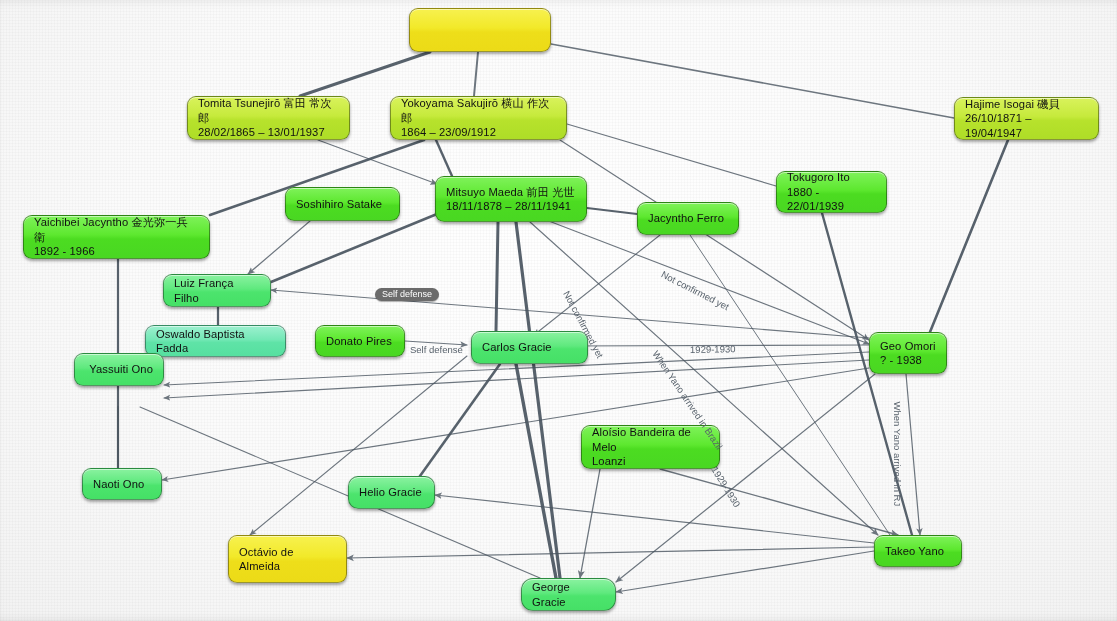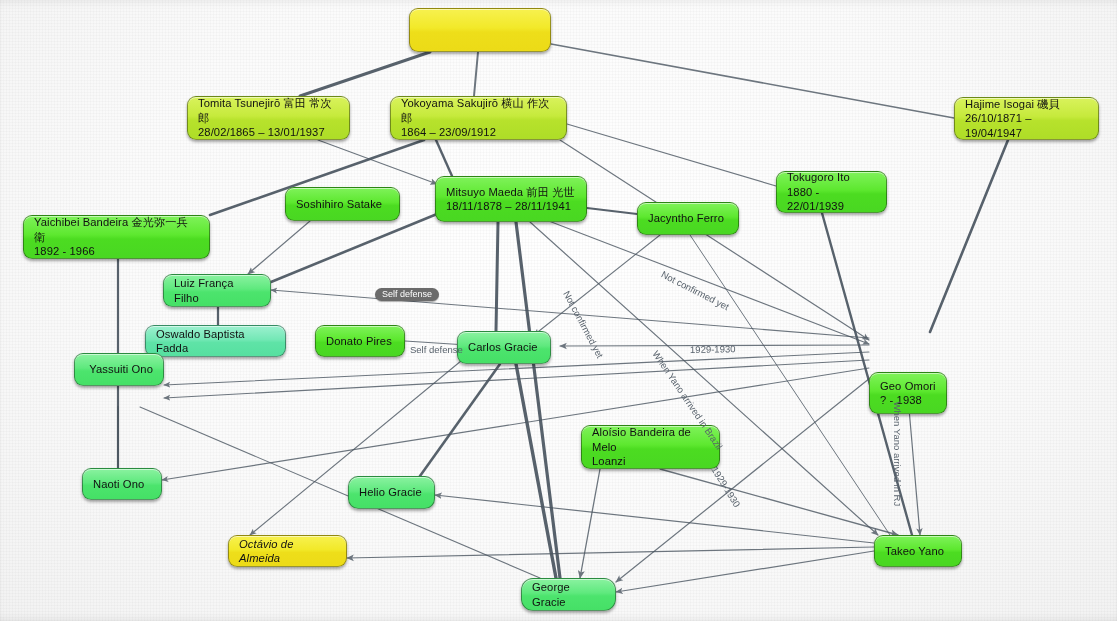--- a/index.html
+++ b/index.html
@@ -134,31 +134,31 @@
 
   <div id="node-layer">
       <div class="node c-yellow" style="left: 409px; top: 8px; width: 142px; height: 44px;"></div>
       <div class="node c-yellowgreen" style="left: 187px; top: 96px; width: 163px; height: 44px;"><span>Tomita Tsunejirō 富田 常次郎</span><span class="l2">28/02/1865 – 13/01/1937</span></div>
       <div class="node c-yellowgreen" style="left: 390px; top: 96px; width: 177px; height: 44px;"><span>Yokoyama Sakujirō 横山 作次郎</span><span class="l2">1864 – 23/09/1912</span></div>
       <div class="node c-yellowgreen" style="left: 954px; top: 97px; width: 145px; height: 43px;"><span>Hajime Isogai  磯貝</span><span class="l2">26/10/1871 – 19/04/1947</span></div>
       <div class="node c-green" style="left: 285px; top: 187px; width: 115px; height: 34px;"><span>Soshihiro Satake</span></div>
       <div class="node c-green" style="left: 435px; top: 176px; width: 152px; height: 46px;"><span>Mitsuyo Maeda 前田 光世</span><span class="l2">18/11/1878 – 28/11/1941</span></div>
       <div class="node c-green" style="left: 637px; top: 202px; width: 102px; height: 33px;"><span>Jacyntho Ferro</span></div>
       <div class="node c-green" style="left: 776px; top: 171px; width: 111px; height: 42px;"><span>Tokugoro Ito</span><span class="l2">1880 - 22/01/1939</span></div>
-      <div class="node c-green" style="left: 23px; top: 215px; width: 187px; height: 44px;"><span>Yaichibei Bandeira 金光弥一兵衛</span><span class="l2"> 1892 - 1966</span></div>
+      <div class="node c-green" style="left: 23px; top: 215px; width: 187px; height: 44px;"><span>Yaichibei Jacyntho 金光弥一兵衛</span><span class="l2"> 1892 - 1966</span></div>
       <div class="node c-springgreen" style="left: 163px; top: 274px; width: 108px; height: 33px;"><span>Luiz França Filho</span></div>
       <div class="node c-mint" style="left: 145px; top: 325px; width: 141px; height: 32px;"><span>Oswaldo Baptista Fadda</span></div>
       <div class="node c-green" style="left: 315px; top: 325px; width: 90px; height: 32px;"><span>Donato Pires</span></div>
-      <div class="node c-springgreen" style="left: 457px; top: 331px; width: 94px; height: 33px;"><span>Carlos Gracie</span></div>
-      <div class="node c-green" style="left: 869px; top: 332px; width: 78px; height: 42px; margin-top: 40px;"><span>Geo Omori</span><span class="l2">? - 1938</span></div>
+      <div class="node c-springgreen" style="left: 471px; top: 331px; width: 117px; height: 33px;"><span>Carlos Gracie</span></div>
+      <div class="node c-green" style="left: 869px; top: 332px; width: 78px; height: 42px;"><span>Geo Omori</span><span class="l2">? - 1938</span></div>
       <div class="node c-springgreen" style="left: 74px; top: 353px; width: 90px; height: 33px; text-align: right;"><span>Yassuiti Ono</span></div>
       <div class="node c-green" style="left: 581px; top: 425px; width: 139px; height: 44px;"><span>Aloísio Bandeira de Melo</span><span class="l2">Loanzi</span></div>
       <div class="node c-springgreen" style="left: 82px; top: 468px; width: 80px; height: 32px;"><span>Naoti Ono</span></div>
       <div class="node c-springgreen" style="left: 348px; top: 476px; width: 87px; height: 33px; border-radius: 10px;"><span>Helio Gracie</span></div>
-      <div class="node c-yellow" style="left: 228px; top: 535px; width: 119px; height: 32px; font-style: italic;"><span>Octávio de Almeida</span></div>
+      <div class="node c-yellow" style="left: 228px; top: 535px; width: 119px; height: 48px;"><span>Octávio de Almeida</span></div>
       <div class="node c-green" style="left: 874px; top: 535px; width: 88px; height: 32px;"><span>Takeo Yano</span></div>
       <div class="node c-springgreen" style="left: 521px; top: 578px; width: 95px; height: 33px; border-radius: 12px;"><span>George Gracie</span></div>
     </div>
   <div id="label-layer">
       <div class="edge-label" style="left: 566px; top: 286px; transform: rotate(62deg);">Not confirmed yet</div>
       <div class="edge-label" style="left: 662px; top: 268px; transform: rotate(27deg);">Not confirmed yet</div>
       <div class="edge-label" style="left: 690px; top: 344px; transform: rotate(-1deg);">1929-1930</div>
       <div class="edge-label" style="left: 655px; top: 346px; transform: rotate(56deg);">When Yano arrived in Brazil</div>
       <div class="edge-label" style="left: 714px; top: 462px; transform: rotate(58deg);">1929-1930</div>
       <div class="edge-label" style="left: 897px; top: 396px; transform: rotate(90deg);">When Yano arrived in RJ</div>

